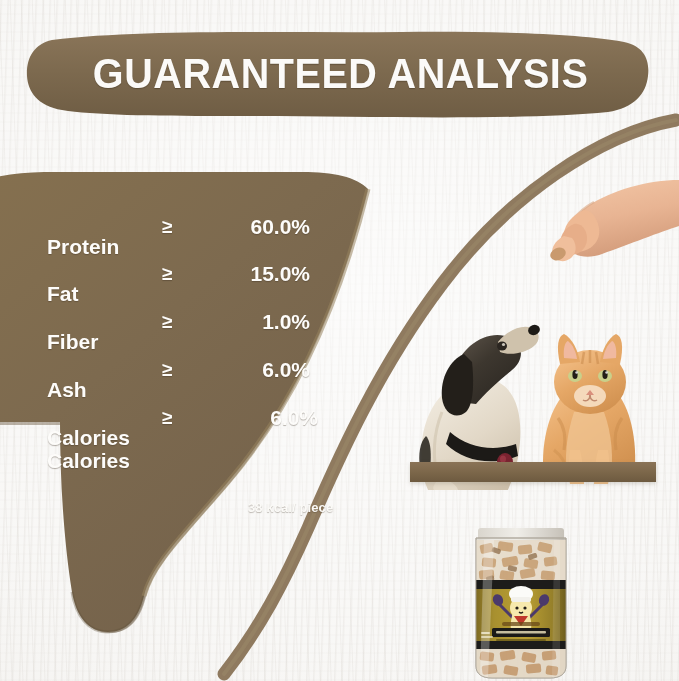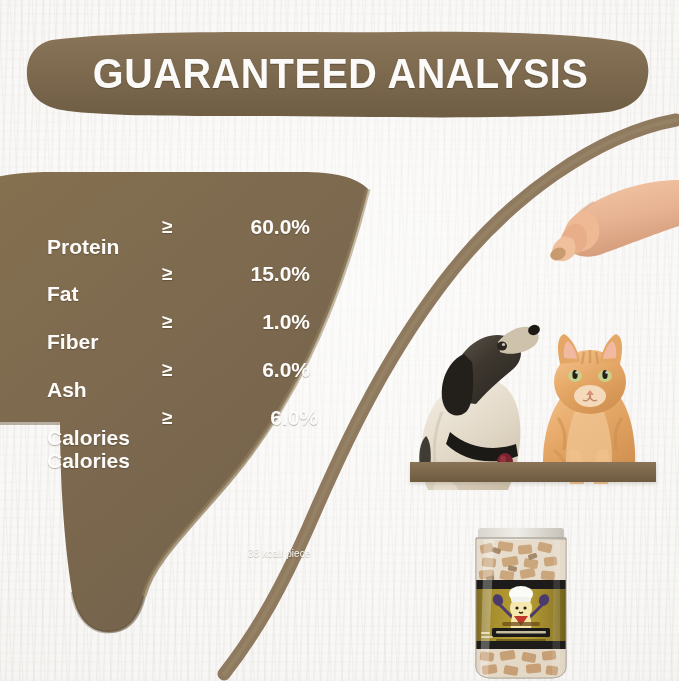--- a/index.html
+++ b/index.html
@@ -168,25 +168,24 @@
     font-size: 21px;
     font-weight: bold;
     line-height: 1.18;
     text-shadow: 0 1px 1px rgba(55,43,28,0.35);
   }
   .cal-note {
     position: absolute;
     left: 248px;
     top: 500px;
     color: #fbfaf7;
-    font-size: 10px;
-    font-weight: normal;
+    font-size: 13px;
+    font-weight: bold;
     letter-spacing: 0.1px;
     text-shadow: 0 1px 1px rgba(55,43,28,0.3);
-    margin-top: 48px;
   }
 
   
   .photo-area {
     position: absolute;
     left: 398px;
     top: 150px;
     width: 281px;
     height: 400px;
   }

